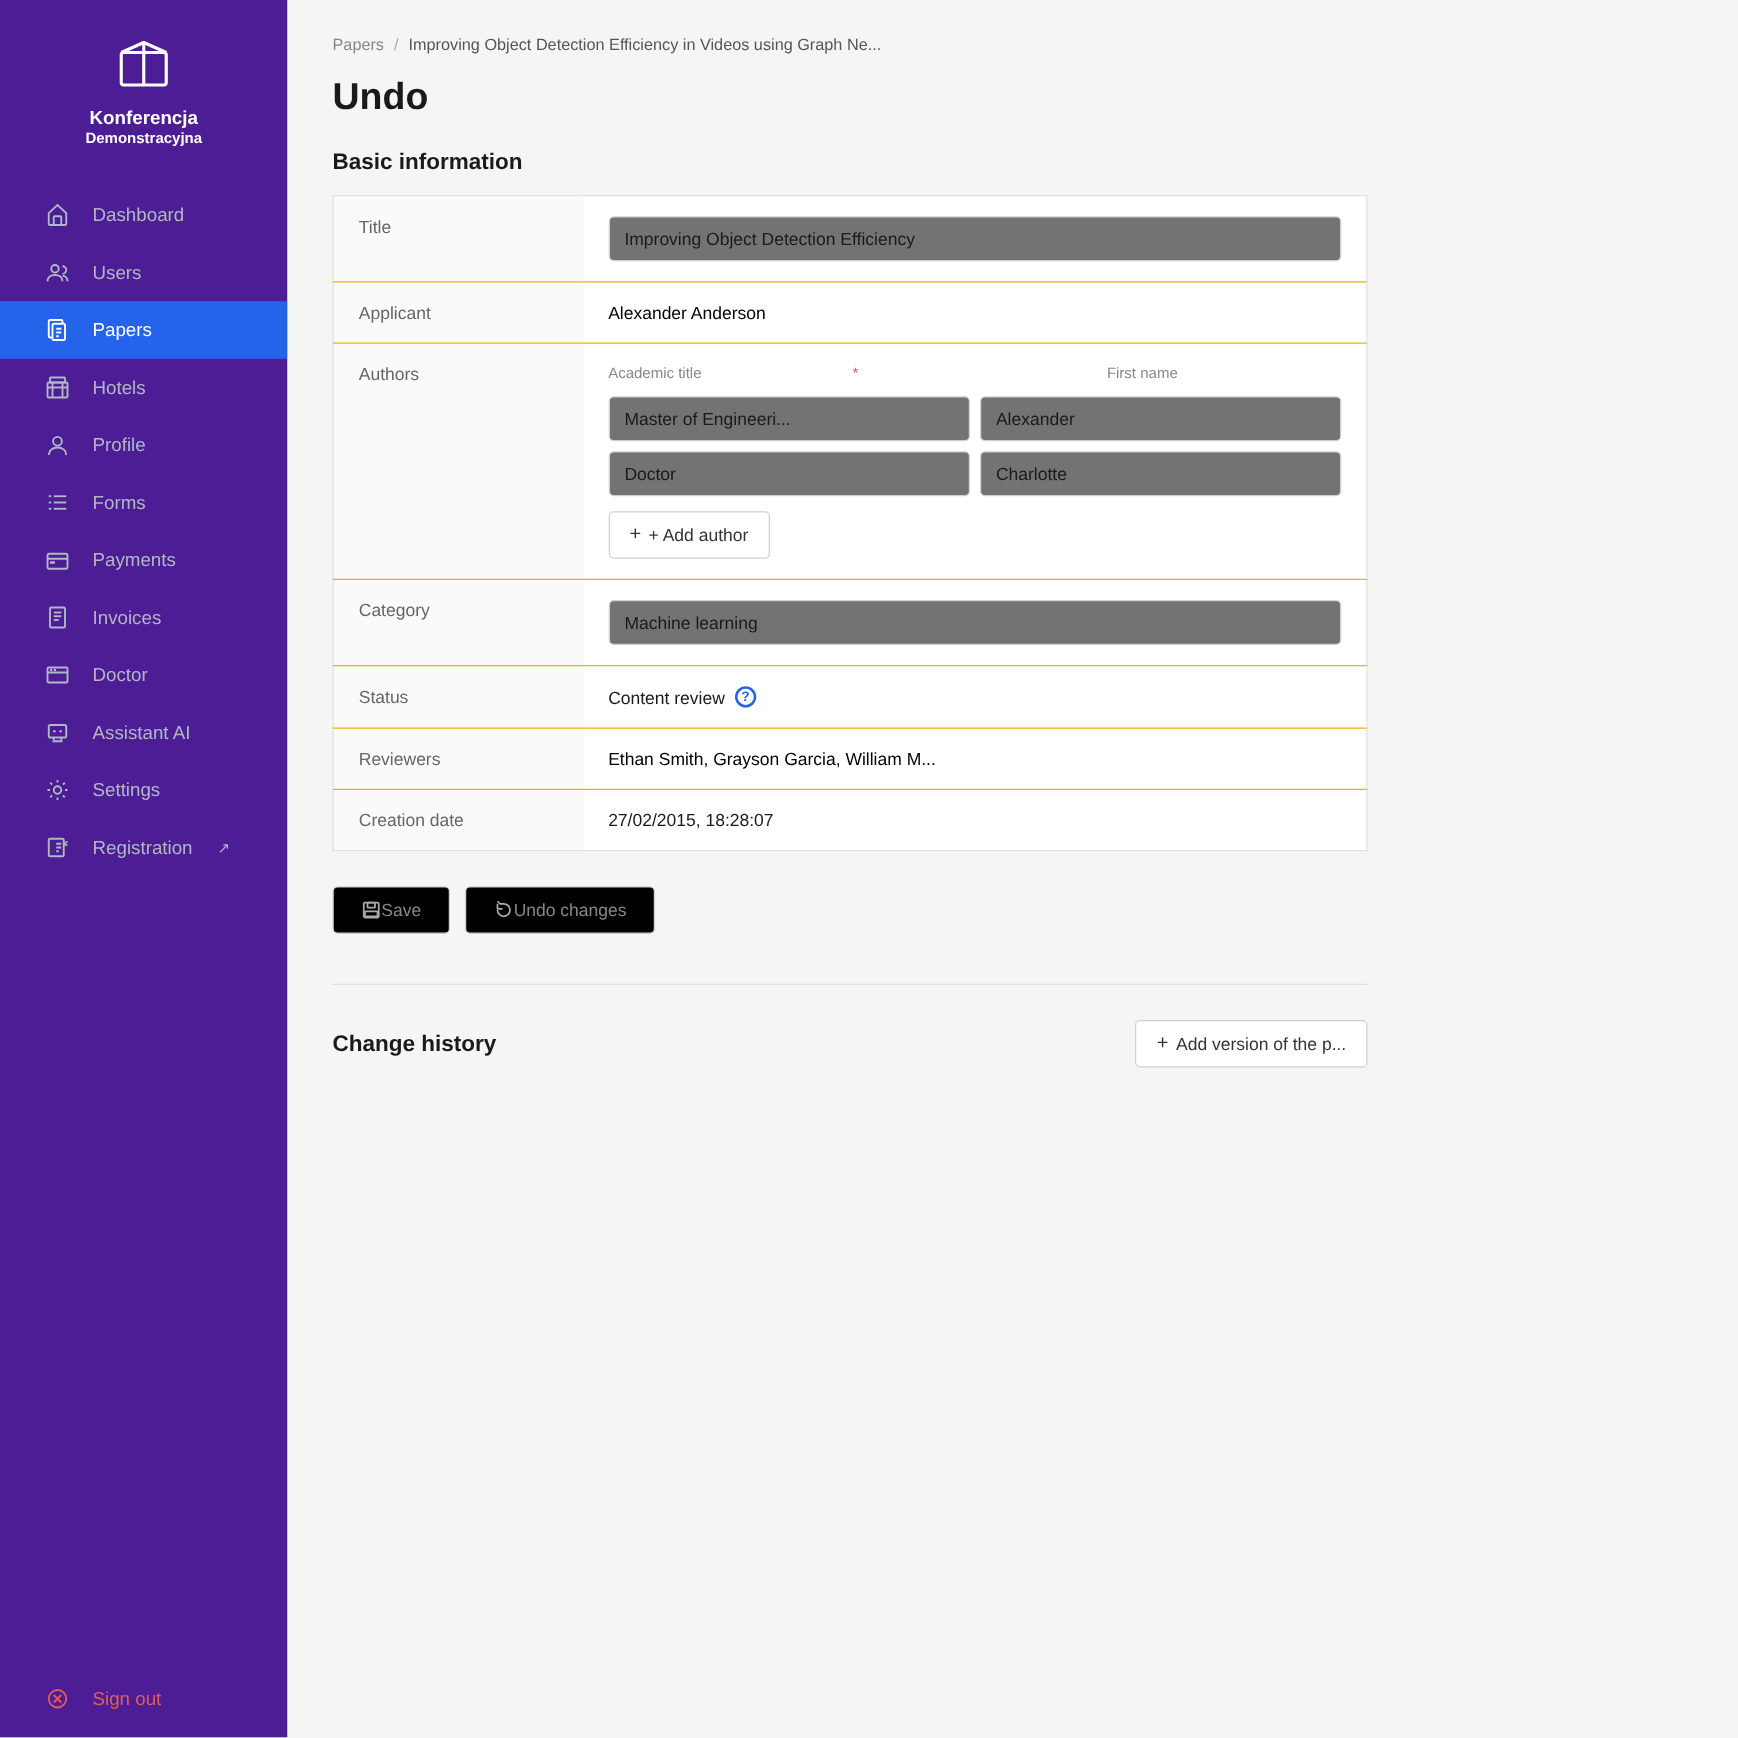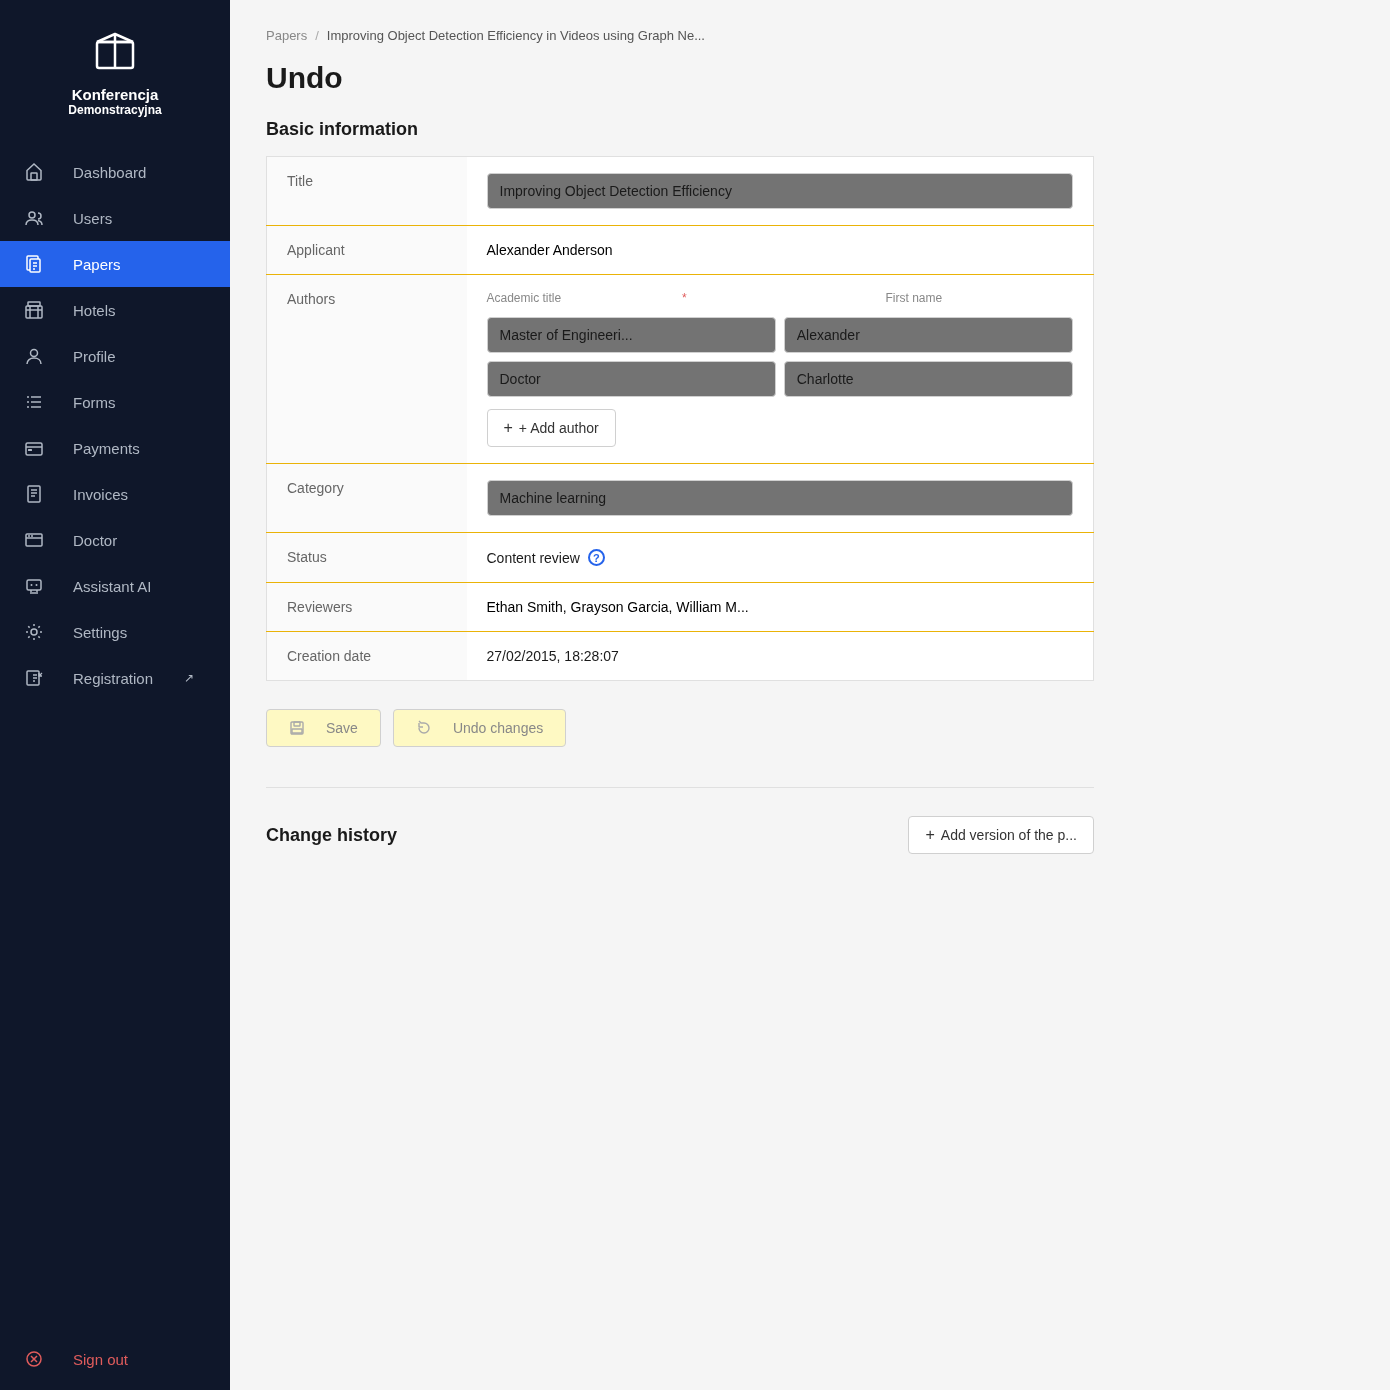--- a/index.html
+++ b/index.html
@@ -2,21 +2,21 @@
 <html><head>
   <meta charset="utf-8">
   <style>
     * { box-sizing: border-box; margin: 0; padding: 0; }
     body { font-family: -apple-system, BlinkMacSystemFont, 'Segoe UI', sans-serif; display: flex; height: 100vh; overflow: hidden; background: #f5f5f5; }
 
     
     .sidebar {
       width: 230px;
       min-width: 230px;
-      background: #0f172a;
+      background: #4c1d95;
       color: #fff;
       display: flex;
       flex-direction: column;
       height: 100%;
       overflow-y: auto;
     }
     .sidebar-logo {
       display: flex;
       flex-direction: column;
       align-items: center;
@@ -29,22 +29,22 @@
     }
     .sidebar-nav {
       display: flex;
       flex-direction: column;
       flex: 1;
       padding: 8px 0;
     }
     .nav-item {
       display: flex;
       align-items: center;
-      gap: 29px;
-      padding: 13px 24px;
+      gap: 18px;
+      padding: 13px 36px;
       cursor: pointer;
       color: #b0b8c4;
       font-size: 15px;
       font-weight: 400;
       transition: background 0.15s;
       text-decoration: none;
     }
     .nav-item.active { background: #2563eb; color: #fff; border-radius: 0; }
     .nav-item .nav-icon { width: 20px; height: 20px; display: flex; align-items: center; justify-content: center; flex-shrink: 0; }
     .nav-item.signout { color: #e05c5c; }
@@ -189,27 +189,27 @@
 
     
     .action-buttons {
       display: flex;
       gap: 12px;
       margin-bottom: 40px;
     }
     .btn {
       display: inline-flex;
       align-items: center;
-      gap: 21px;
+      gap: 0;
       padding: 10px 22px;
       border-radius: 4px;
       font-size: 14px;
       cursor: pointer;
       border: 1px solid #d0d0d0;
-      background: #fef9c3;
+      background: #000000;
       color: #888;
       font-weight: 400;
     }
     .btn-icon { font-size: 15px; }
 
     
     .change-history-header {
       display: flex;
       align-items: center;
       justify-content: space-between;

